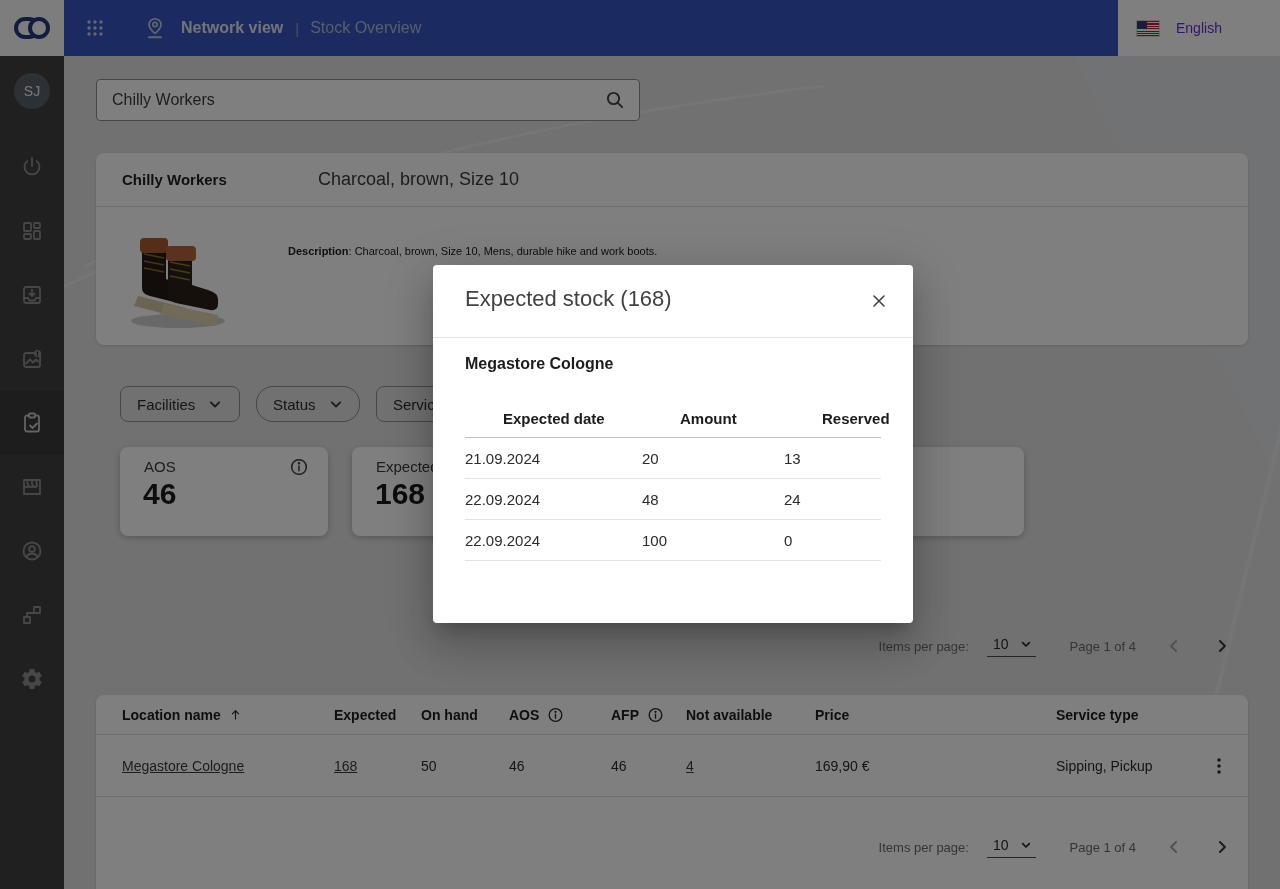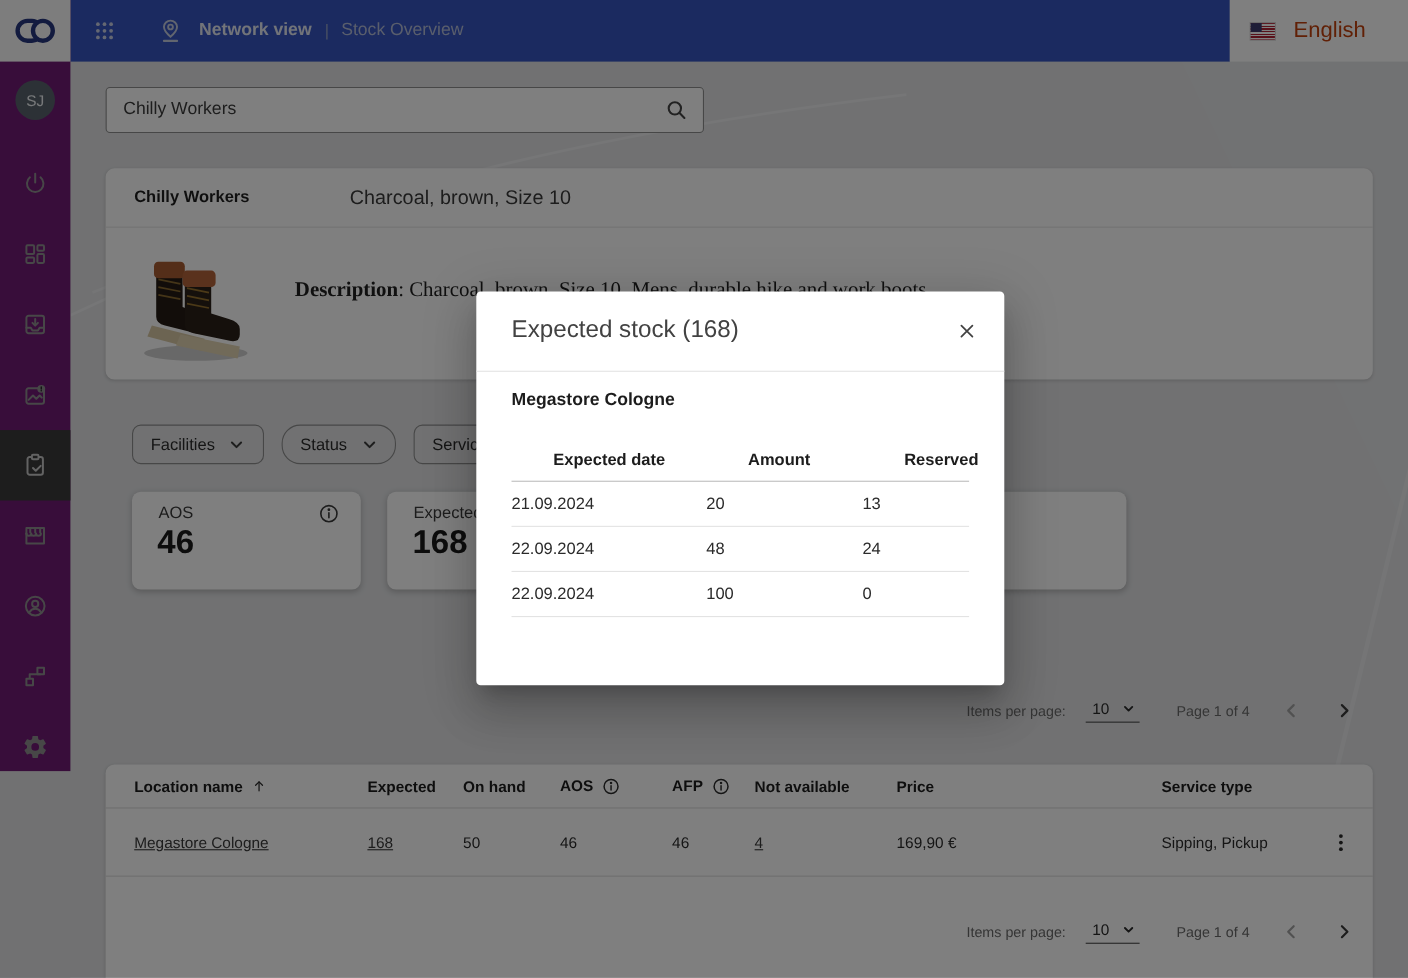--- a/index.html
+++ b/index.html
@@ -1,21 +1,21 @@
 <!DOCTYPE html>
 <html><head>
 <meta charset="utf-8">
 <style>
   html,body{margin:0;padding:0;}
   body{width:1280px;height:889px;position:relative;overflow:hidden;
        font-family:"Liberation Sans",sans-serif;background:#e2e3e5;}
   svg{display:block;}
 
   
-  .sidebar{position:absolute;left:0;top:0;width:64px;height:701px;background:#701a75;z-index:10;}
+  .sidebar{position:absolute;left:0;top:0;width:64px;height:889px;background:#404040;z-index:10;}
   .logo-box{position:absolute;left:0;top:0;width:64px;height:56px;background:#fafafa;
             display:flex;align-items:center;justify-content:center;cursor:pointer;}
   .avatar{position:absolute;left:14px;top:73px;width:36px;height:36px;border-radius:50%;
           background:#59636d;color:#eef1f4;font-size:14px;display:flex;align-items:center;
           justify-content:center;cursor:pointer;}
   .nav{position:absolute;left:0;top:135px;width:64px;}
   .nav-item{width:64px;height:64px;display:flex;align-items:center;justify-content:center;
             color:#8f8f8f;cursor:pointer;}
   .nav-item.active{background:#3a3a3a;color:#c7c7c7;}
 
@@ -26,39 +26,39 @@
   .pin-wrap{margin-left:35px;color:#c3cade;}
   .tb-title{margin-left:13px;color:#e4e8f3;font-weight:bold;font-size:16px;}
   .tb-sep{margin-left:12px;color:#93a0c6;font-size:15px;}
   .tb-sub{margin-left:11px;color:#b3bcd8;font-size:16px;}
   .lang{position:absolute;left:1118px;top:0;width:162px;height:56px;background:#ffffff;
         display:flex;align-items:center;z-index:9;cursor:pointer;}
   .flag{width:22px;height:15px;margin-left:19px;position:relative;flex:none;
         background:repeating-linear-gradient(180deg,#b22234 0 1.2px,#ffffff 1.2px 2.4px);
         box-shadow:0 0 0 1px rgba(0,0,0,0.15);}
   .flag::after{content:"";position:absolute;left:0;top:0;width:9.5px;height:8px;background:#3c3b6e;}
-  .lang-label{margin-left:17px;font-size:20px;color:#c2410c;}
+  .lang-label{margin-left:17px;font-size:14px;color:#6d28d9;}
 
   
   .content{position:absolute;left:64px;top:56px;width:1216px;height:833px;background:#e2e3e5;overflow:hidden;}
   .watermark{position:absolute;left:0;top:0;}
 
   .search{position:absolute;left:32px;top:23px;width:544px;height:42px;background:#fff;
           border:1px solid #8e8e8e;border-radius:4px;box-sizing:border-box;display:flex;align-items:center;}
   .search input{flex:1;border:none;outline:none;background:transparent;font-size:16px;color:#3c3c3c;
           padding-left:15px;font-family:"Liberation Sans",sans-serif;}
   .sicon{color:#454545;margin-right:12px;flex:none;}
 
   .pcard{position:absolute;left:32px;top:97px;width:1152px;height:192px;background:#fff;
          border-radius:8px;box-shadow:0 1px 3px rgba(0,0,0,0.14);}
   .pcard-head{height:53px;border-bottom:1px solid #e4e4e4;display:flex;align-items:center;}
   .pcard-title{margin-left:26px;width:170px;font-weight:bold;font-size:15px;color:#1f1f1f;}
   .pcard-variant{margin-left:26px;font-size:18px;color:#3a3a3a;}
   .boots{position:absolute;left:24px;top:75px;}
-  .desc{position:absolute;left:172px;top:81px;font-size:19px;color:#212121;font-family:Liberation Serif, serif;}
+  .desc{position:absolute;left:192px;top:81px;font-size:11px;color:#212121;}
   .desc b{font-weight:bold;}
 
   .chip{position:absolute;top:330px;height:36px;border:1px solid #8f8f8f;border-radius:8px;
         box-sizing:border-box;display:flex;align-items:center;padding:0 12px 0 16px;
         font-size:15px;color:#2b2b2b;cursor:pointer;background:transparent;}
   .chip .chev-d{margin-left:10px;color:#3c3c3c;}
   .chip-fac{left:56px;width:120px;}
   .chip-status{left:192px;width:104px;border-radius:17px;}
   .chip-service{left:312px;width:146px;}
 

